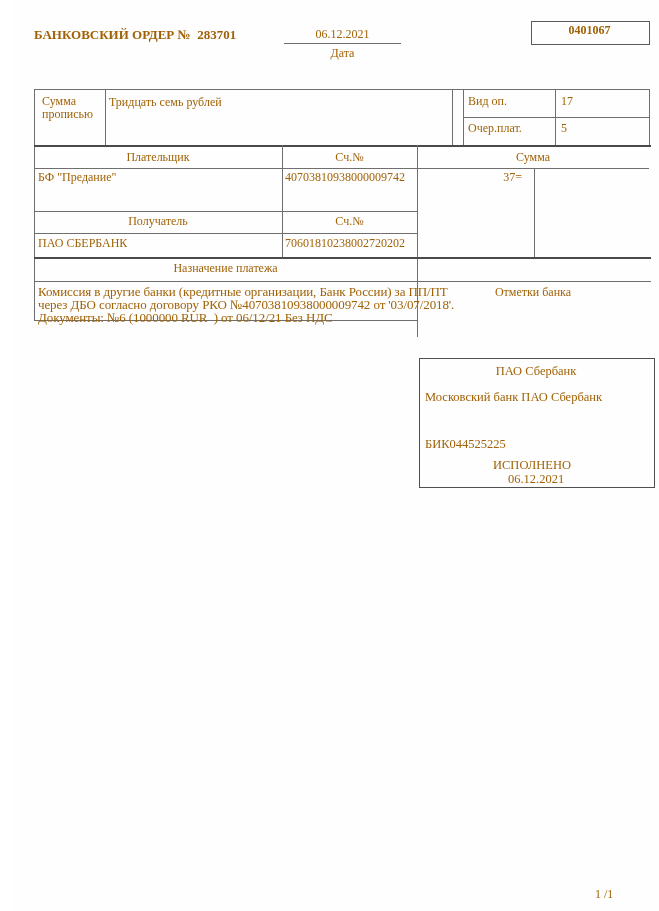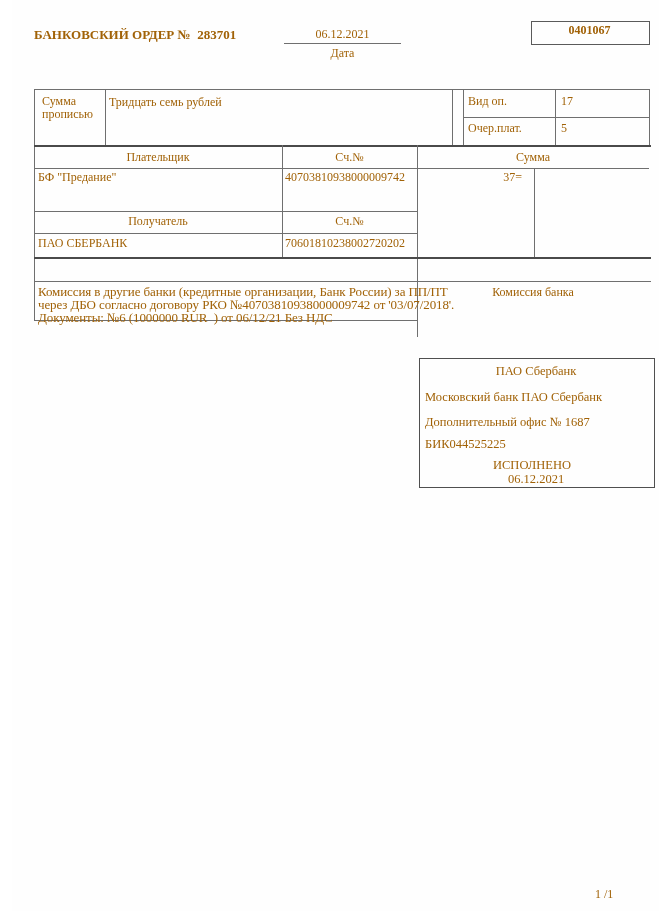--- a/index.html
+++ b/index.html
@@ -75,29 +75,29 @@
   <div class="abs" style="left:26px;top:170px;">БФ "Предание"</div>
   <div class="abs" style="left:273px;top:170px;">40703810938000009742</div>
   <div class="abs" style="left:405px;top:170px;width:105px;text-align:right;">37=</div>
 
   <div class="abs ctr" style="left:22px;top:214px;width:248px;">Получатель</div>
   <div class="abs ctr" style="left:270px;top:214px;width:135px;">Сч.№</div>
 
   <div class="abs" style="left:26px;top:236px;">ПАО СБЕРБАНК</div>
   <div class="abs" style="left:273px;top:236px;">70601810238002720202</div>
 
+  <div class="abs ctr" style="left:22px;top:261px;width:383px;">Назначение платежа</div>
   <div class="abs purp t115" style="left:26px;top:285px;">Комиссия в другие банки (кредитные организации, Банк России) за ПП/ПТ</div>
   <div class="abs purp t115" style="left:26px;top:298px;">через ДБО согласно договору РКО №40703810938000009742 от '03/07/2018'.</div>
   <div class="abs purp t115" style="left:26px;top:311px;">Документы: №6 (1000000 RUR  ) от 06/12/21 Без НДС</div>
 
-  <div class="abs ctr" style="left:405px;top:285px;width:232px;">Комиссия банка</div>
+  <div class="abs ctr" style="left:405px;top:285px;width:232px;">Отметки банка</div>
 
   <div class="box" style="left:407px;top:358px;width:234px;height:128px;border-color:#4f4f4f;"></div>
   <div class="abs ctr t125" style="left:407px;top:364px;width:234px;">ПАО Сбербанк</div>
   <div class="abs t125" style="left:413px;top:390px;">Московский банк ПАО Сбербанк</div>
-  <div class="abs t125" style="left:413px;top:415px;">Дополнительный офис № 1687</div>
   <div class="abs t125" style="left:413px;top:437px;">БИК044525225</div>
   <div class="abs ctr t125" style="left:407px;top:458px;width:226px;">ИСПОЛНЕНО</div>
   <div class="abs ctr t125" style="left:407px;top:472px;width:234px;">06.12.2021</div>
 
   <div class="abs" style="left:583px;top:887px;text-align:right;">1 /1</div>
 
 </div>
 
 </body></html>

